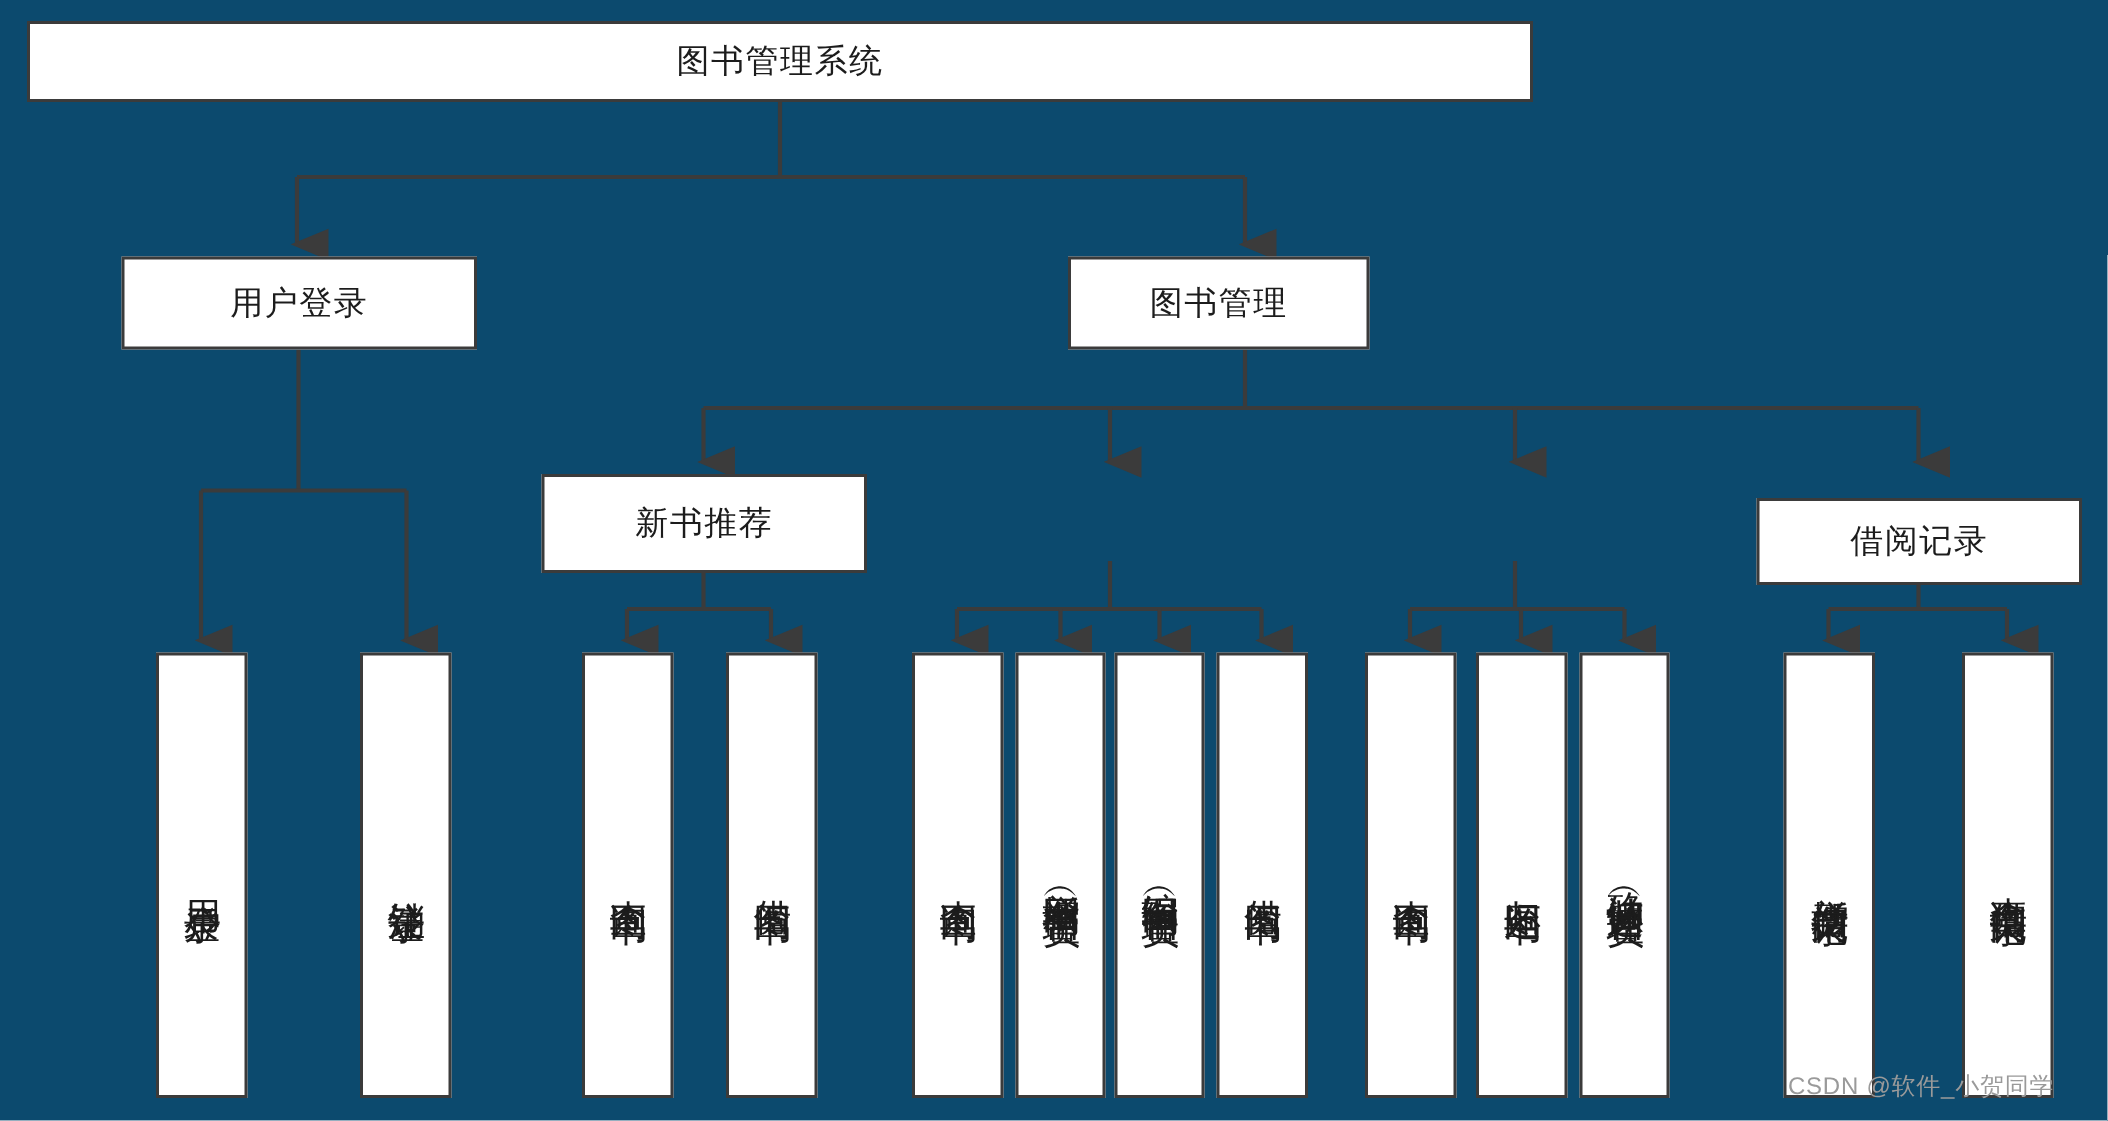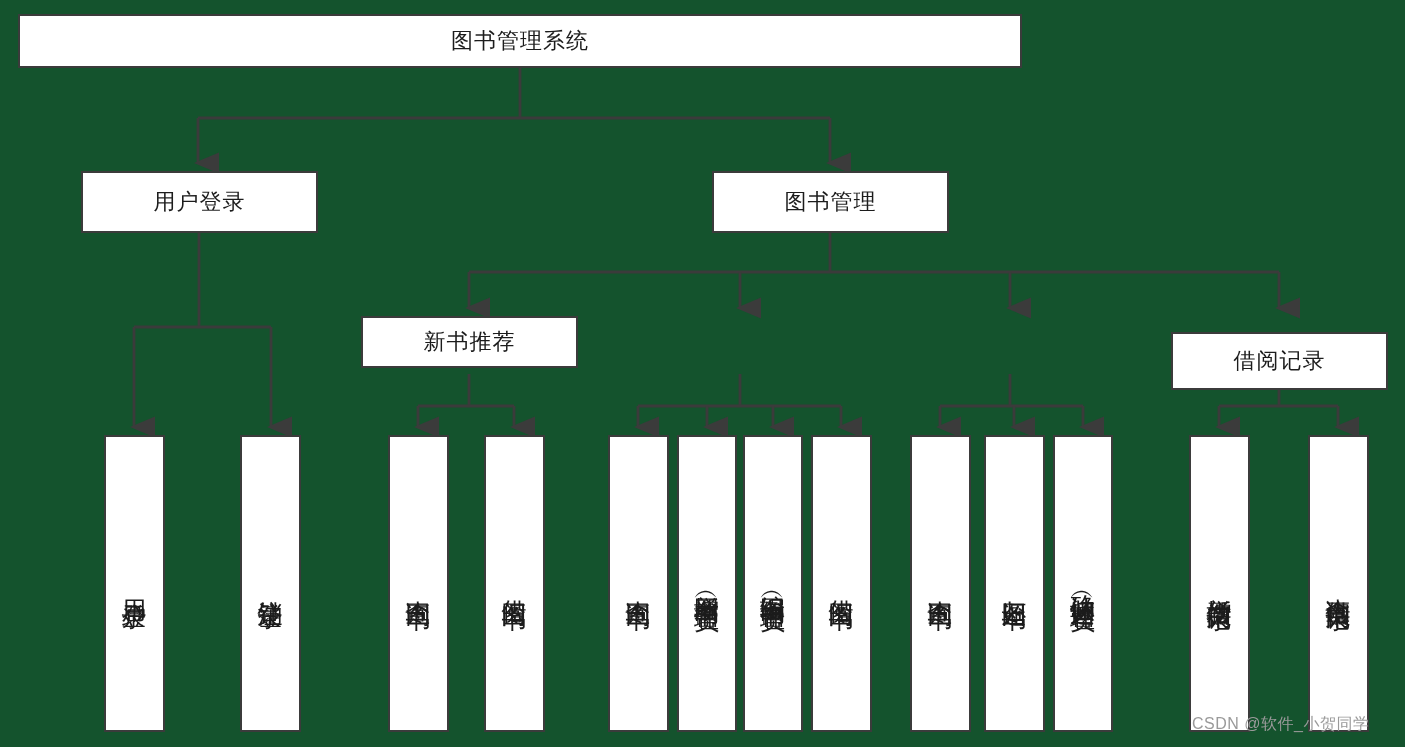--- a/index.html
+++ b/index.html
@@ -8,21 +8,21 @@
     padding: 0;
     background: #ffffff;
   }
   body {
     font-family: "Liberation Sans", "DejaVu Sans", sans-serif;
   }
   #canvas {
     position: relative;
     width: 1405px;
     height: 747px;
-    background: #14532d;
+    background: #0c4a6e;
     overflow: hidden;
   }
   svg.lines {
     position: absolute;
     left: 0;
     top: 0;
     width: 1405px;
     height: 747px;
     pointer-events: none;
   }
@@ -118,25 +118,25 @@
     </g>
   </svg>
 
   <div class="node horiz" style="left:18px; top:14px; width:1004px; height:54px;">
     <span class="label">图书管理系统</span>
   </div>
 
   <div class="node horiz" style="left:81px; top:171px; width:237px; height:62px;">
     <span class="label">用户登录</span>
   </div>
-  <div class="node horiz" style="left:712px; top:171px; width:237px; height:62px;">
+  <div class="node horiz" style="left:712px; top:171px; width:201px; height:62px;">
     <span class="label">图书管理</span>
   </div>
 
-  <div class="node horiz" style="left:361px; top:316px; width:217px; height:52px;">
+  <div class="node horiz" style="left:361px; top:316px; width:217px; height:66px;">
     <span class="label">新书推荐</span>
   </div>
   <div class="node horiz" style="left:1171px; top:316px; width:217px; height:58px;margin-top:16px;">
     <span class="label">借阅记录</span>
   </div>
 
   <div class="node vert" style="left:104px; top:435px; width:61px; height:297px;">
     <span class="label">用户登录</span>
   </div>
   <div class="node vert" style="left:240px; top:435px; width:61px; height:297px;">

